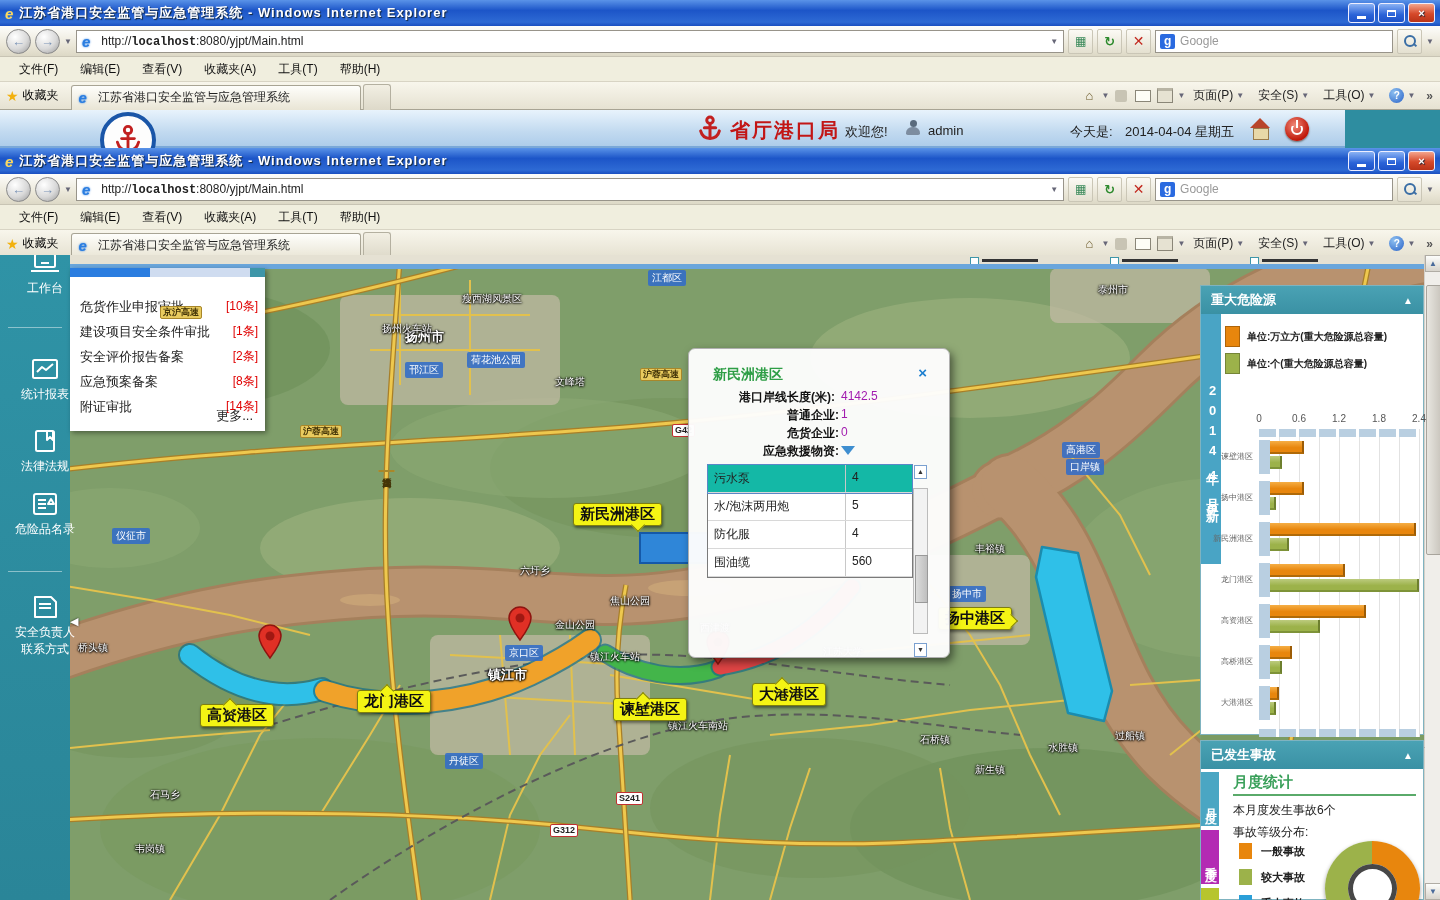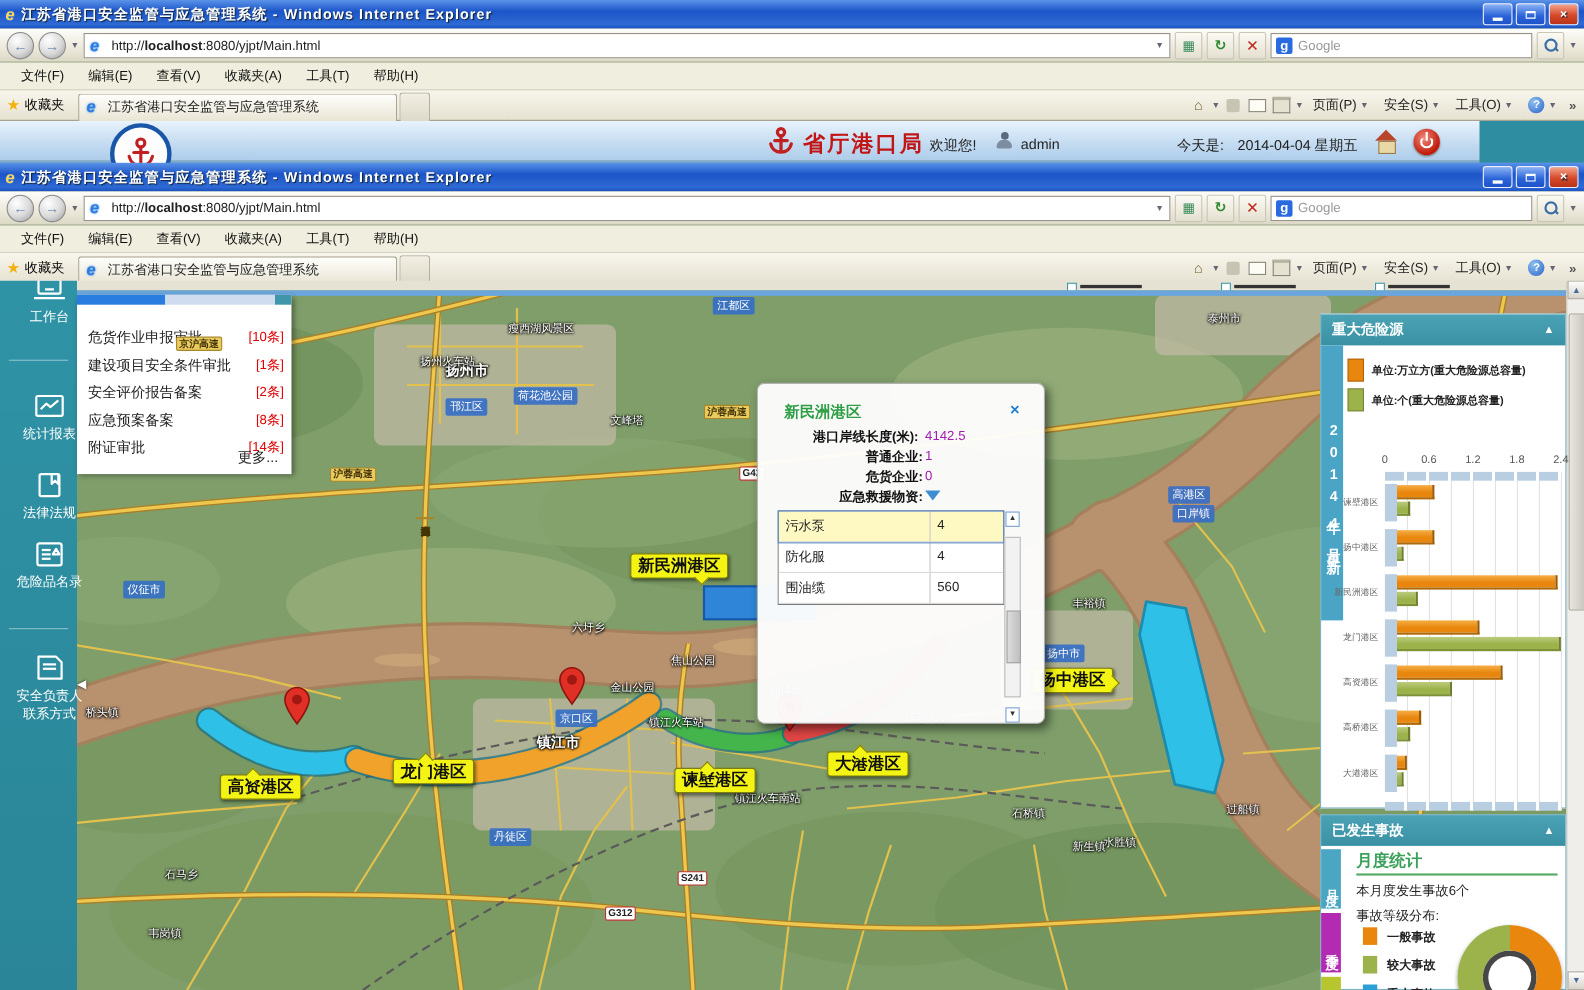--- a/index.html
+++ b/index.html
@@ -20,21 +20,21 @@
   .glyph-min{display:block;width:9px;height:3px;background:#fff;margin-top:9px;}
   .glyph-max{display:block;width:9px;height:7px;border:1px solid #fff;border-top:2px solid #fff;box-sizing:border-box;}
   .addressbar{height:31px;background:linear-gradient(#fdfdfb,#e9e5d5 70%,#dcd8c6);display:flex;align-items:center;
     gap:4px;padding:0 6px;box-sizing:border-box;border-bottom:1px solid #c8c4b4;}
   .navcircle{width:23px;height:23px;border-radius:50%;flex:none;
     background:radial-gradient(circle at 35% 30%,#fff,#d9d9d9 55%,#9a9a9a);border:1px solid #8a8a8a;
     display:flex;align-items:center;justify-content:center;color:#7a93b5;font-weight:bold;font-size:13px;}
   .tiny-drop{color:#667;font-size:8px;flex:none;}
   .addr-input{flex:1;height:23px;background:#fff;border:1px solid #98948a;display:flex;align-items:center;
     padding:0 5px;font-size:12px;gap:5px;color:#222;box-sizing:border-box;}
-  .addr-url b{font-weight:bold;}
+  .addr-url b{font-weight:bold;font-family:Liberation Mono, monospace;}
   .toolbtn{min-width:25px;height:25px;border:1px solid #cac6b6;border-radius:2px;background:linear-gradient(#fbfaf4,#e4e0d0);
     display:flex;align-items:center;justify-content:center;font-size:12px;flex:none;box-sizing:border-box;}
   .refresh-glyph{color:#2d8a2d;font-weight:bold;font-size:13px;}
   .stop-glyph{color:#c2281e;font-weight:bold;font-size:14px;}
   .searchbox{width:238px;height:23px;background:#fff;border:1px solid #98948a;display:flex;align-items:center;
     padding:0 4px;gap:5px;font-size:12px;color:#999;flex:none;box-sizing:border-box;}
   .g-logo{width:15px;height:15px;background:#2a6ae0;color:#fff;font-weight:bold;font-size:12px;line-height:15px;
     text-align:center;border-radius:2px;flex:none;}
   .mag{width:12px;height:12px;position:relative;flex:none;}
   .mag::before{content:"";position:absolute;left:0;top:0;width:8px;height:8px;border:2px solid #3a6ea5;border-radius:50%;}
@@ -120,21 +120,21 @@
   #popup-close{position:absolute;right:22px;top:15px;color:#1d7fd0;font-size:15px;font-weight:bold;}
   .pfield{position:absolute;font-size:12px;white-space:nowrap;}
   .pfield .lab{position:absolute;right:0;top:0;color:#111;font-weight:bold;}
   .pfield .val{position:absolute;left:6px;top:0;color:#a21caf;}
   .drop-tri{display:inline-block;width:0;height:0;border-left:7px solid transparent;border-right:7px solid transparent;
     border-top:9px solid #3e8ed0;vertical-align:middle;}
   #popup-table{position:absolute;left:18px;top:115px;width:204px;border:1px solid #7a7a7a;background:#fff;}
   .pt-head{display:flex;background:linear-gradient(#fafafa,#e8e8e8);border-bottom:1px solid #4a78c0;
     font-size:12px;font-weight:bold;color:#222;}
   .pt-row{display:flex;font-size:12px;color:#222;border-bottom:1px solid #d8d8d8;background:#fff;}
-  .pt-row.sel{background:#fef9c3;outline:1px solid #5a87c8;}
+  .pt-row.sel{background:#14b8a6;outline:1px solid #5a87c8;}
   .pt-c1{width:138px;padding:5px 6px;box-sizing:border-box;border-right:1px solid #c8c8c8;overflow:hidden;white-space:nowrap;}
   .pt-c2{flex:1;padding:5px 6px;box-sizing:border-box;}
   #pt-scroll{position:absolute;left:224px;top:139px;width:15px;height:146px;background:#f2f2f2;border:1px solid #bbb;box-sizing:border-box;}
   .pt-arrow{position:absolute;left:0;width:13px;height:14px;background:#fff;border:1px solid #7aa0d0;box-sizing:border-box;
     font-size:7px;text-align:center;line-height:12px;color:#333;}
   #pt-thumb{position:absolute;left:1px;top:66px;width:11px;height:46px;background:linear-gradient(90deg,#dcdcdc,#bfbfbf);border:1px solid #999;}
   
   .panel{position:absolute;left:1200px;width:224px;background:#fff;border:1px solid #7fb3c0;box-sizing:border-box;z-index:9;}
   .panel-header{background:linear-gradient(#4aa2b4,#3a91a4);color:#fff;font-weight:bold;font-size:13px;
     display:flex;align-items:center;padding:0 10px;height:28px;}
@@ -478,21 +478,21 @@
         <div class="town-label" style="left: 1098px; top: 15px;">泰州市</div>
         <div class="town-label" style="left: 78px; top: 373px;">桥头镇</div>
         <div class="town-label" style="left: 525px; top: 350px; margin-left: 30px;">金山公园</div>
         <div class="town-label" style="left: 700px; top: 353px;">西津渡</div>
         <div class="town-label" style="left: 610px; top: 326px;">焦山公园</div>
         <div class="town-label" style="left: 520px; top: 296px;">六圩乡</div>
         <div class="town-label" style="left: 823px; top: 377px;">江苏大学</div>
         <div class="town-label" style="left: 590px; top: 382px;">镇江火车站</div>
         <div class="town-label" style="left: 668px; top: 451px;">镇江火车南站</div>
         <div class="town-label" style="left: 975px; top: 274px;">丰裕镇</div>
-        <div class="town-label" style="left: 1003px; top: 473px; margin-top: 18px;">水胜镇</div>
+        <div class="town-label" style="left: 1048px; top: 473px;">水胜镇</div>
         <div class="town-label" style="left: 1115px; top: 461px;">过船镇</div>
         <div class="town-label" style="left: 920px; top: 465px;">石桥镇</div>
         <div class="town-label" style="left: 975px; top: 495px;">新生镇</div>
         <div class="town-label" style="left: 150px; top: 520px;">石马乡</div>
         <div class="town-label" style="left: 135px; top: 574px;">韦岗镇</div>
         <div class="town-label" style="left: 555px; top: 107px;">文峰塔</div>
         <div class="town-label" style="left: 382px; top: 54px;">扬州火车站</div>
         <div class="town-label" style="left: 462px; top: 24px;">瘦西湖风景区</div>
         <div class="shield" style="left: 1340px; top: 159px;">G2</div>
         <div class="shield" style="left: 672px; top: 156px;">G42</div>
@@ -613,20 +613,24 @@
             <div class="lab" style="right: 110px;">应急救援物资:</div>
             <div class="val" style="left: 152px;"><span class="drop-tri"></span></div>
           </div>
         </div>
       <div id="popup-table">
           <div class="pt-row sel">
             <div class="pt-c1">污水泵</div>
             <div class="pt-c2">4</div>
           </div>
           <div class="pt-row">
+            <div class="pt-c1">水/泡沫两用炮</div>
+            <div class="pt-c2">5</div>
+          </div>
+          <div class="pt-row">
             <div class="pt-c1">防化服</div>
             <div class="pt-c2">4</div>
           </div>
           <div class="pt-row">
             <div class="pt-c1">围油缆</div>
             <div class="pt-c2">560</div>
           </div>
         </div>
       <div id="pt-scroll">
         <div class="pt-arrow" style="top:-24px">▲</div>

